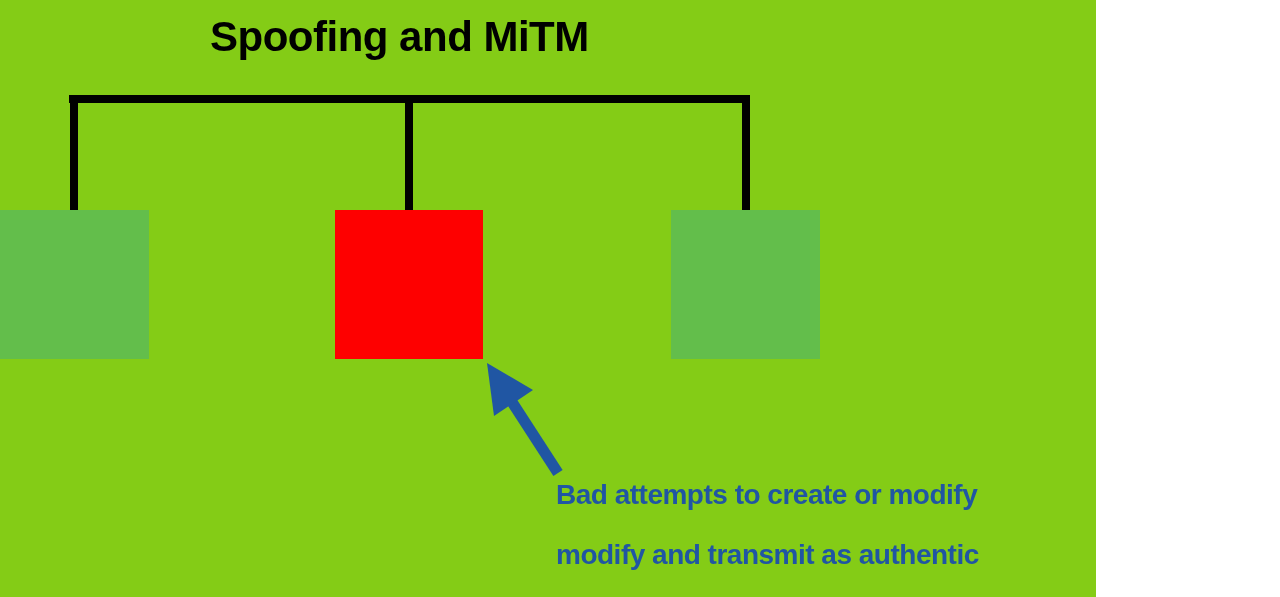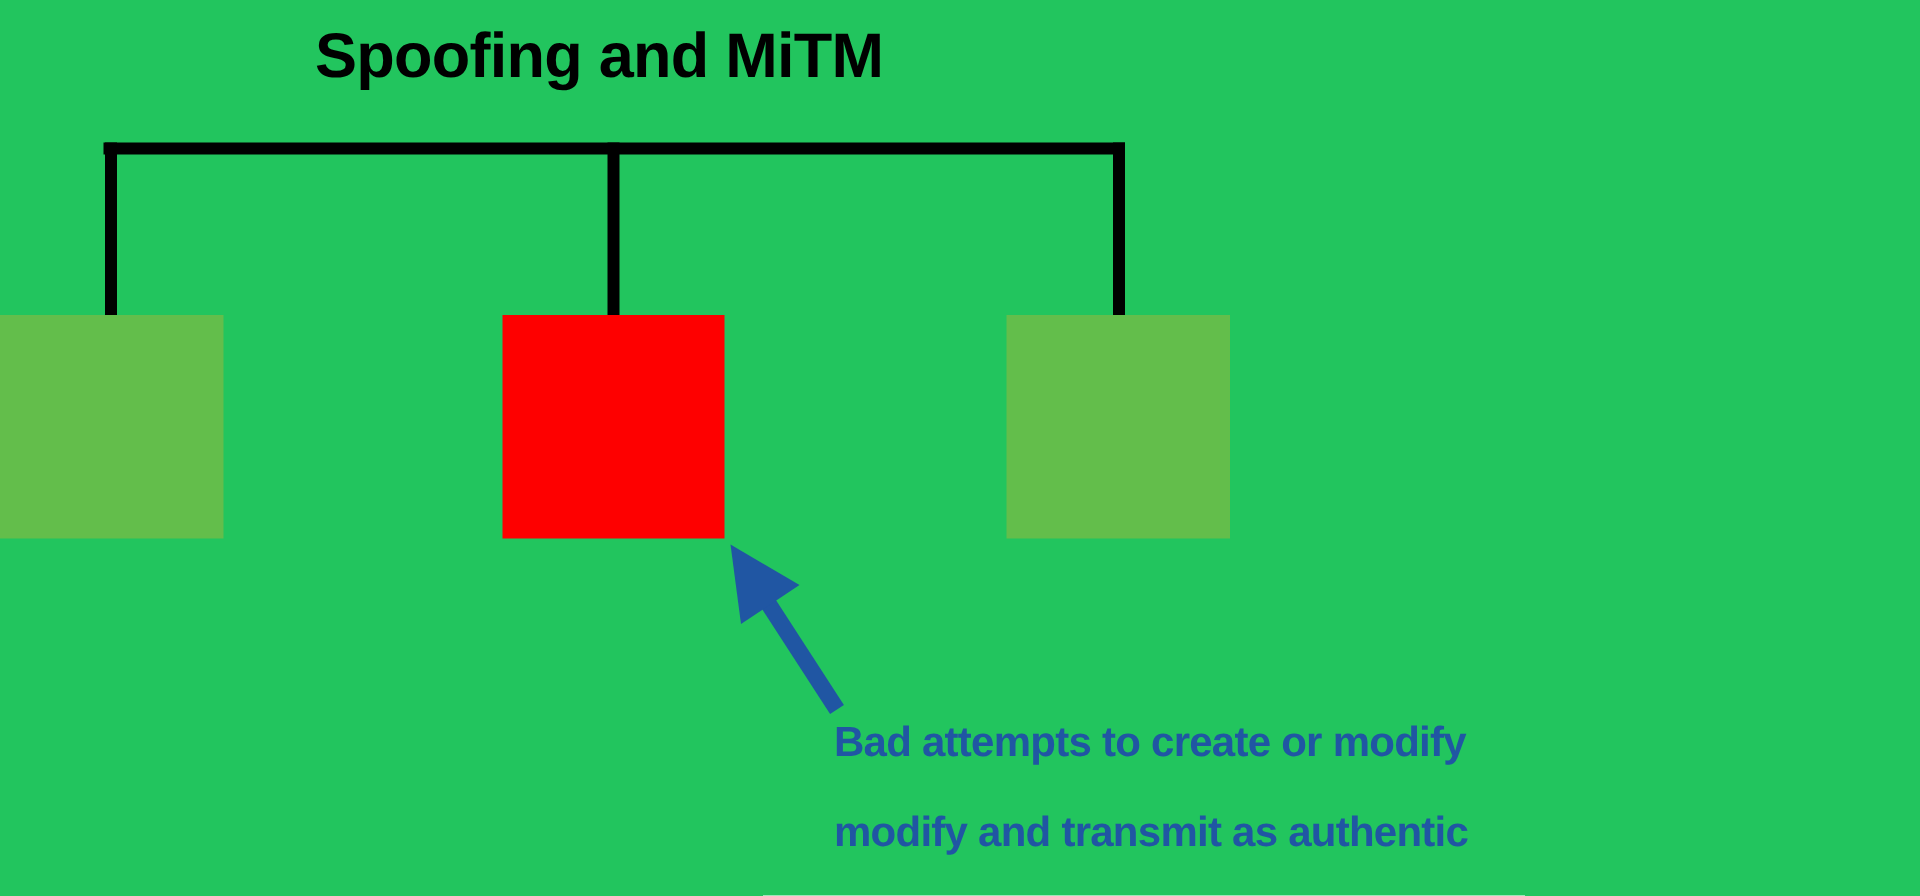--- a/index.html
+++ b/index.html
@@ -2,23 +2,23 @@
 <html><head>
 <meta charset="utf-8">
 <style>
   html, body {
     margin: 0;
     padding: 0;
     background: #ffffff;
   }
   .canvas {
     position: relative;
-    width: 1280px;
+    width: 1096px;
     height: 597px;
-    background: #22c55e;
+    background: #84cc16;
     overflow: hidden;
     font-family: "Liberation Sans", sans-serif;
   }
   .title {
     position: absolute;
     left: 210px;
     top: 12px;
     font-size: 42px;
     font-weight: bold;
     line-height: 50px;

